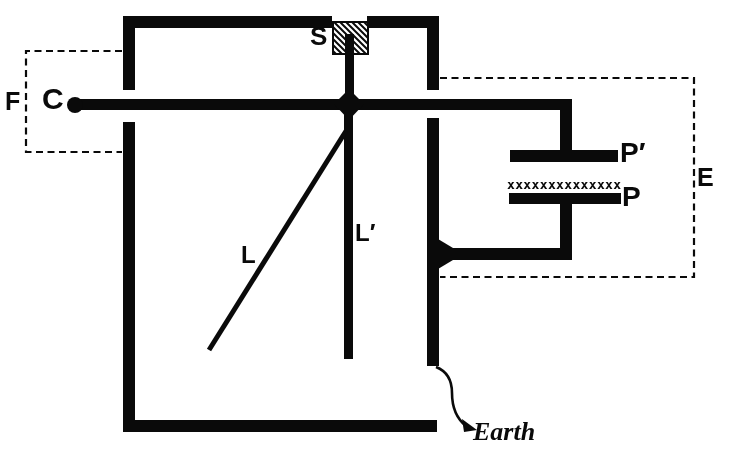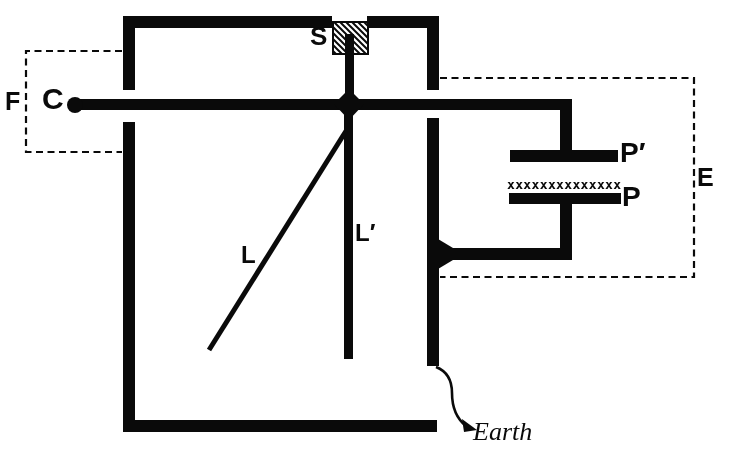--- a/index.html
+++ b/index.html
@@ -24,21 +24,21 @@
   .lbl-C{left:42px;top:84px;font-size:30px;}
   .lbl-S{left:310px;top:23px;font-size:26px;}
   .lbl-L{left:241px;top:243px;font-size:24px;}
   .lbl-Lp{left:355px;top:221px;font-size:24px;}
   .lbl-Pp{left:620px;top:139px;font-size:28px;}
   .lbl-P{left:622px;top:183px;font-size:28px;}
   .lbl-E{left:697px;top:165px;font-size:25px;}
   .lbl-earth{
     left:473px;top:419px;
     font-family:"Liberation Serif","DejaVu Serif",serif;
-    font-style:italic;font-weight:400;font-size:26px;
+    font-style:italic;font-weight:700;font-size:26px;
   }
   .lbl-charges{
     left:507px;top:178px;
     font-family:"DejaVu Sans Mono","Liberation Mono",monospace;
     font-weight:bold;font-size:13px;letter-spacing:0.35px;
   }
 </style>
 </head>
 <body>
 

